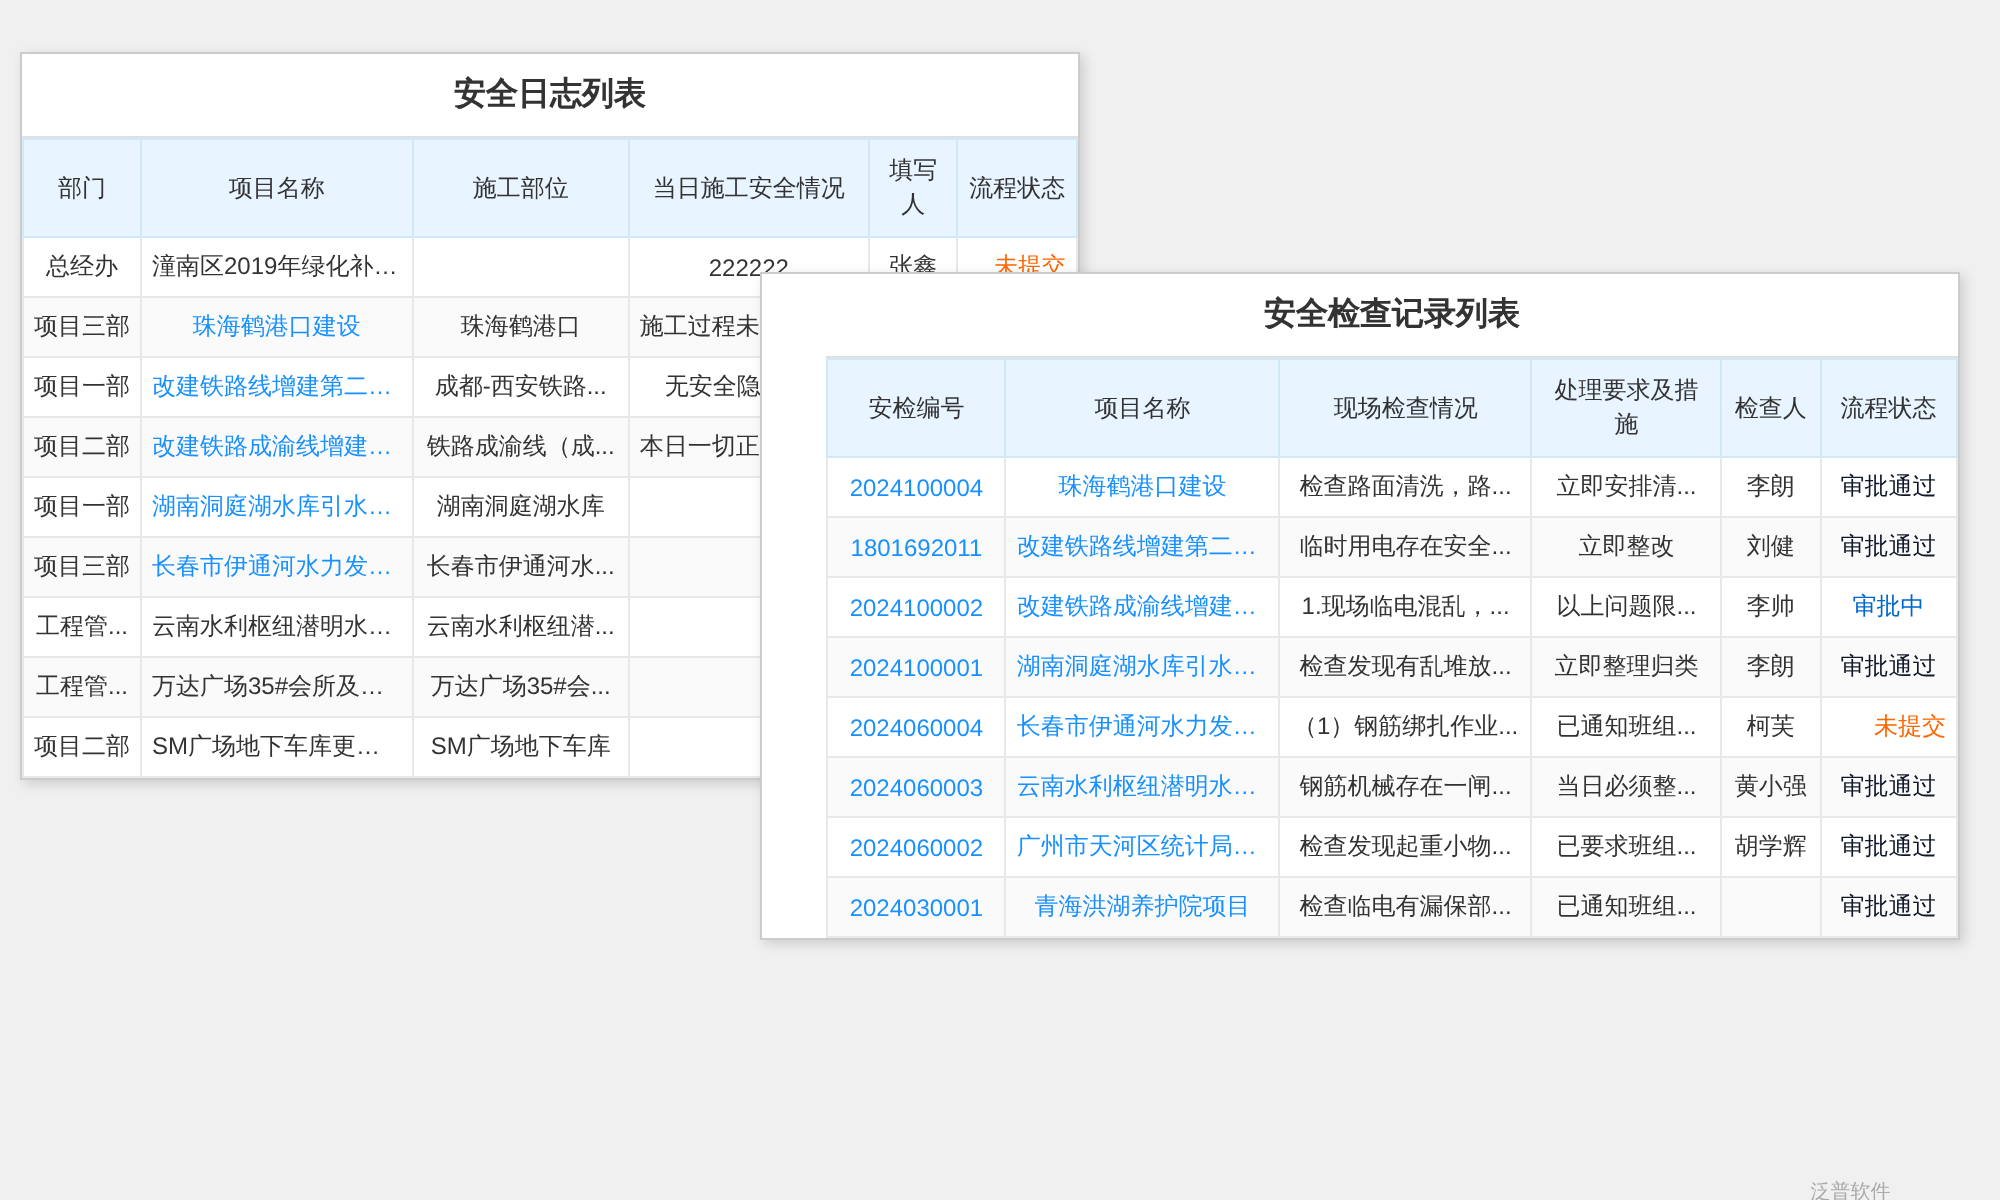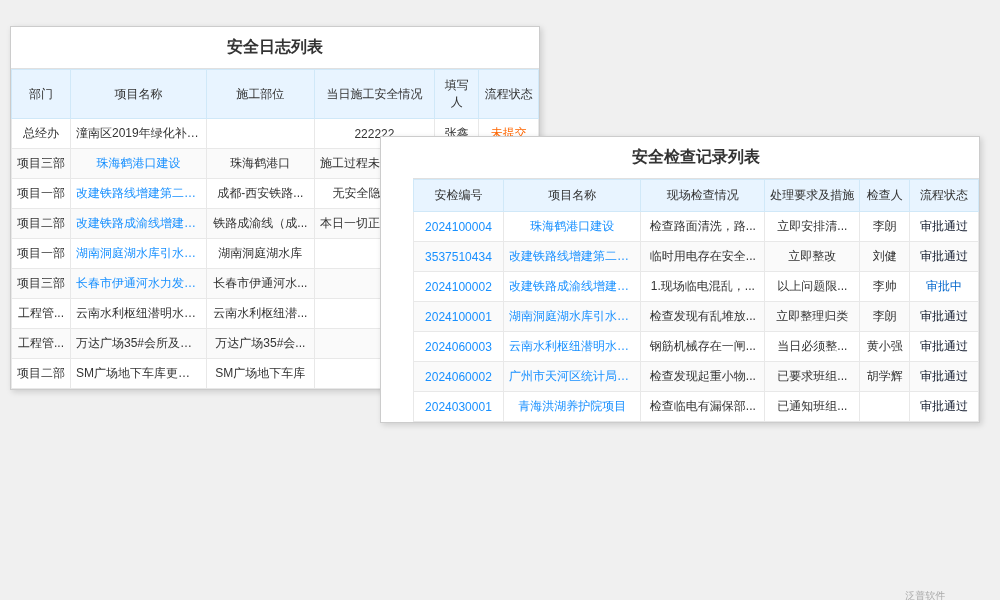--- a/index.html
+++ b/index.html
@@ -89,21 +89,21 @@
       border: 1px solid #e8e8e8;
       color: #333;
       font-size: 12px;
       white-space: nowrap;
       overflow: hidden;
       text-overflow: ellipsis;
       max-width: 120px;
     }
 
     .text-blue { color: #1890ff; }
-    .status-pending { color: #ff6600; }
+    .status-pending { color: #ff6600; text-align: right; }
     .status-approved { color: #0f172a; }
     .status-reviewing { color: #0066cc; }
     .status-void { color: #ff3300; }
 
     .left-col-dept { width: 55px; }
     .left-col-name { width: 145px; }
     .left-col-location { width: 110px; }
     .left-col-situation { width: 120px; }
     .left-col-person { width: 50px; }
     .left-col-status { width: 60px; }
@@ -236,21 +236,21 @@
       <tbody id="right-table-body">
       <tr>
             <td class="text-blue">2024100004</td>
             <td class="text-blue">珠海鹤港口建设</td>
             <td>检查路面清洗，路...</td>
             <td>立即安排清...</td>
             <td>李朗</td>
             <td class="status-approved">审批通过</td>
           </tr>
           <tr>
-            <td class="text-blue">3537510434</td>
+            <td class="text-blue">1801692011</td>
             <td class="text-blue">改建铁路线增建第二线...</td>
             <td>临时用电存在安全...</td>
             <td>立即整改</td>
             <td>刘健</td>
             <td class="status-approved">审批通过</td>
           </tr>
           <tr>
             <td class="text-blue">2024100002</td>
             <td class="text-blue">改建铁路成渝线增建第...</td>
             <td>1.现场临电混乱，...</td>
@@ -260,20 +260,28 @@
           </tr>
           <tr>
             <td class="text-blue">2024100001</td>
             <td class="text-blue">湖南洞庭湖水库引水工...</td>
             <td>检查发现有乱堆放...</td>
             <td>立即整理归类</td>
             <td>李朗</td>
             <td class="status-approved">审批通过</td>
           </tr>
           <tr>
+            <td class="text-blue">2024060004</td>
+            <td class="text-blue">长春市伊通河水力发电...</td>
+            <td>（1）钢筋绑扎作业...</td>
+            <td>已通知班组...</td>
+            <td>柯芙</td>
+            <td class="status-pending">未提交</td>
+          </tr>
+          <tr>
             <td class="text-blue">2024060003</td>
             <td class="text-blue">云南水利枢纽潜明水库...</td>
             <td>钢筋机械存在一闸...</td>
             <td>当日必须整...</td>
             <td>黄小强</td>
             <td class="status-approved">审批通过</td>
           </tr>
           <tr>
             <td class="text-blue">2024060002</td>
             <td class="text-blue">广州市天河区统计局机...</td>

